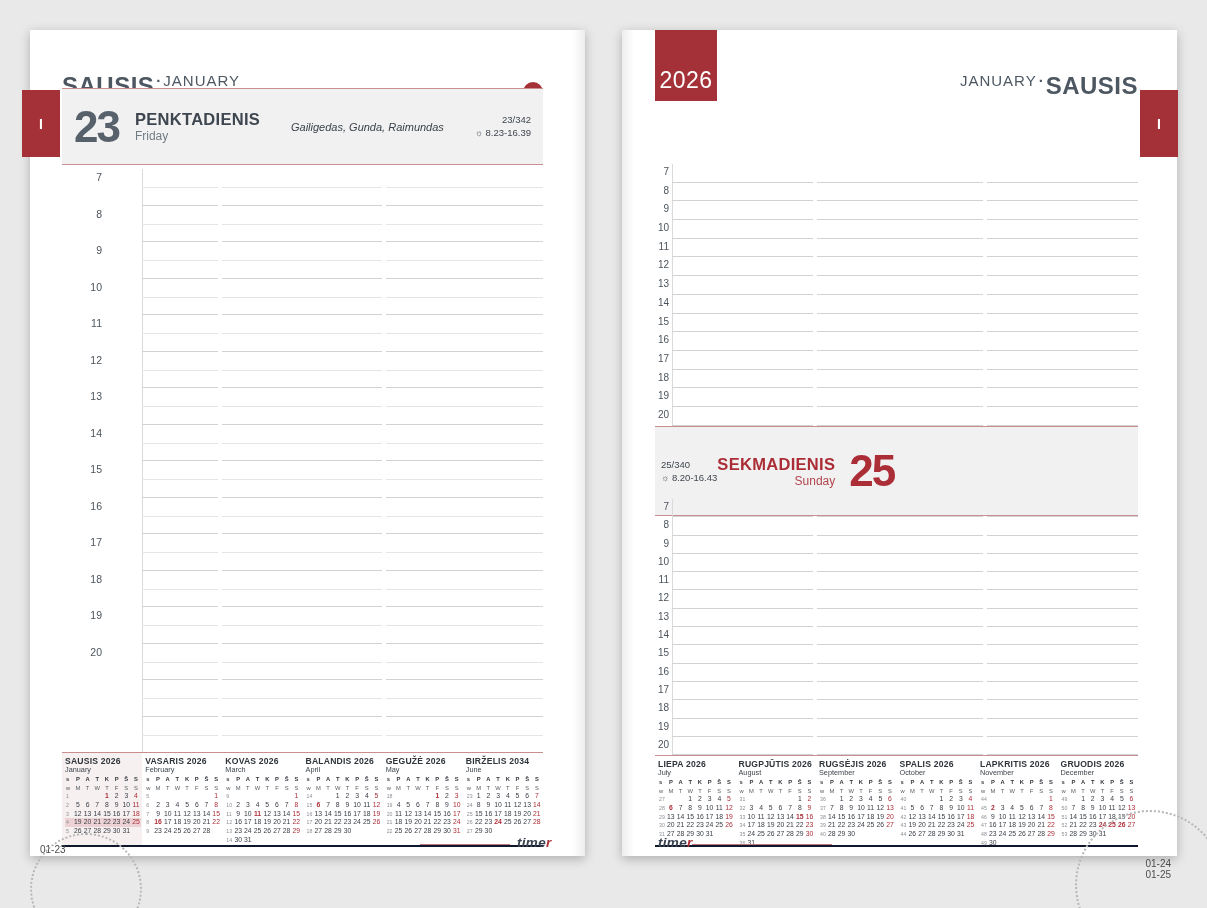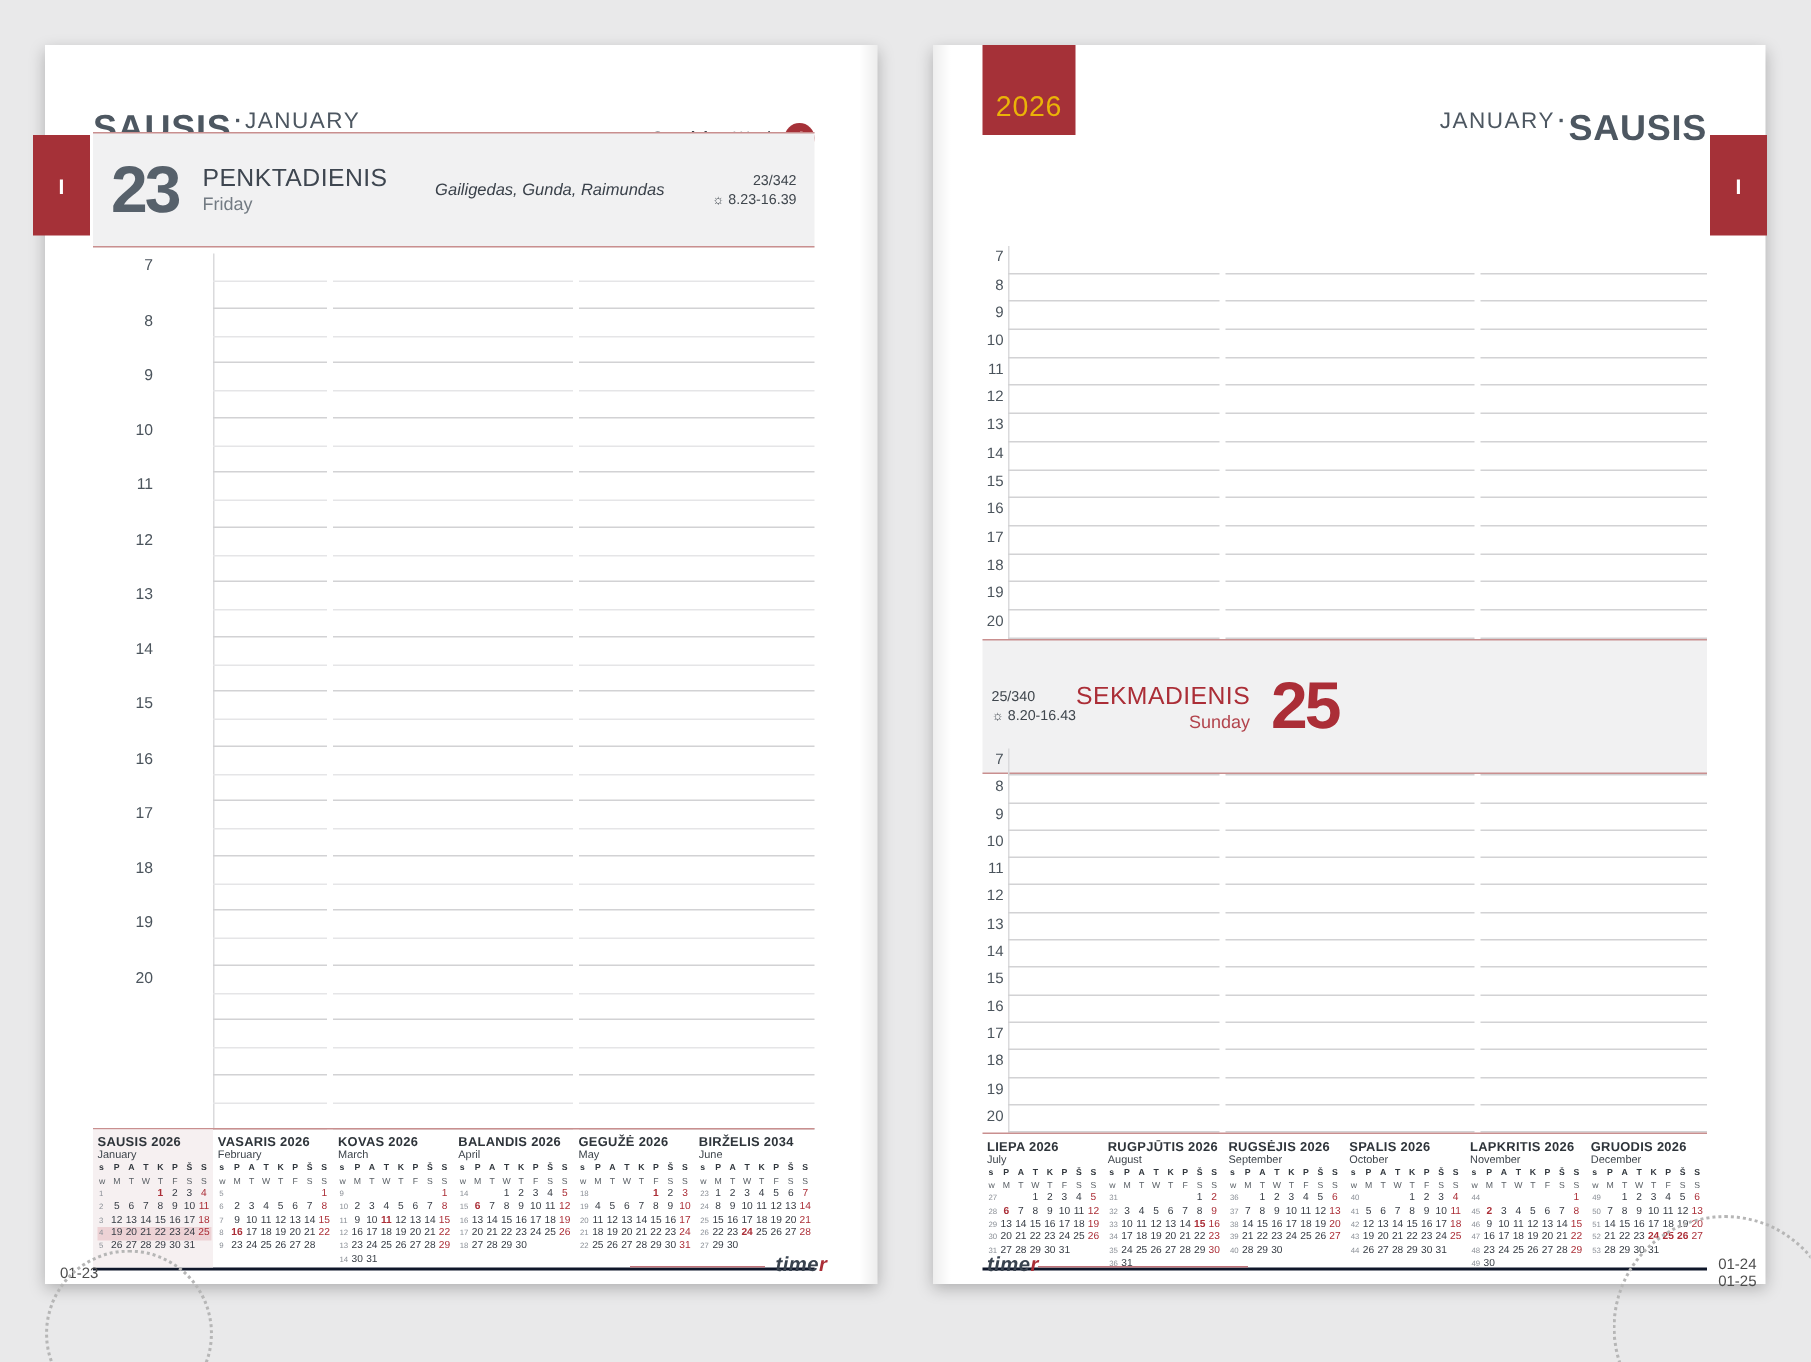--- a/index.html
+++ b/index.html
@@ -26,30 +26,30 @@
   .pgh.lft{left:32px}
   .pgh.rgt{right:39px}
   .pgh .big{font-size:24px;font-weight:bold;letter-spacing:.5px}
   .pgh .dot{font-size:15px;font-weight:bold}
   .pgh .small{font-size:15px;letter-spacing:1px}
 
   .chip{position:absolute;right:42px;top:52px;display:flex;align-items:center;gap:6px;font-size:11px;color:#3c434b}
   .chip .b{font-weight:bold}
   .chip .wk{width:20px;height:20px;border-radius:50%;background:var(--red);color:#fff;font-weight:bold;font-size:11px;display:flex;align-items:center;justify-content:center}
 
-  .ybox{position:absolute;left:33px;top:0;width:62px;height:60px;background:var(--red);color:#eab308;display:flex;align-items:flex-end;justify-content:center;padding-bottom:7px;font-size:19px;letter-spacing:.5px;z-index:3}
+  .ybox{position:absolute;left:33px;top:0;width:62px;height:71px;background:var(--red);color:#ffffff;display:flex;align-items:flex-end;justify-content:center;padding-bottom:7px;font-size:23px;letter-spacing:.5px;z-index:3}
 
   .dayblk{position:absolute;background:#f1f1f2;border-top:1px solid var(--hairline);border-bottom:1px solid var(--hairline);display:flex;align-items:center}
   .dayblk.lp{left:32px;right:42px;top:58px;height:77px}
   .dayblk.rp{left:33px;right:39px;top:58px;height:72px}
   .dayblk.rp.sunblk{top:396px;height:90px}
   .dnum{font-size:44px;font-weight:bold;color:var(--numgray);letter-spacing:-2px;line-height:1}
   .dayblk.lp .dnum{margin:0 16px 0 12px}
   .dayblk.rp .dnum{margin:0 12px 0 14px}
-  .dname .lt{font-size:16.5px;font-weight:normal;color:#3e4650;letter-spacing:.3px}
+  .dname .lt{font-size:16.5px;font-weight:bold;color:#3e4650;letter-spacing:.3px}
   .dname .en{font-size:12px;color:#737b83}
   .dname.ralign{text-align:right}
   .sunred .lt{color:var(--red-text)}
   .sunred .en{color:#b2444d}
   .sunred.dnum,.dnum.red{color:var(--red-text)}
   .centernames{flex:1;text-align:center;font-style:italic;font-size:11px;color:#3a414a}
   .centerhol{flex:1;text-align:right;padding-right:26px;font-size:10.5px;color:#3a4149;line-height:13px}
   .centerhol .hline{font-weight:600}
   .centerhol .names{font-style:italic;font-weight:400}
   .sideinfo{font-size:9.5px;color:#3f464d;line-height:13px;white-space:nowrap}
@@ -95,21 +95,21 @@
   .mc-row.hl{background:#edd2d5}
   .mc-c{width:9.7px;text-align:center;font-size:6.8px;color:#373d45;line-height:8.7px;white-space:nowrap}
   .mc-c.w{width:8px;font-size:5.2px;color:#8b9097;text-align:left;padding-left:1px}
   .mc-row.hdr .mc-c{font-size:5.8px;font-weight:bold;color:#31373d}
   .mc-row.hdr2 .mc-c{font-size:5.8px;color:#5a6066;font-weight:normal}
   .mc-c.r{color:var(--red-text)}
   .mc-c.b{font-weight:bold}
 
   .fcode{position:absolute;font-size:10px;color:#4c4c4c}
   .fcode.lp{left:10px;top:814px}
-  .fcode.rp{right:6px;top:808px;text-align:center;line-height:11px}
+  .fcode.rp{right:6px;top:828px;text-align:center;line-height:11px}
   .logo{position:absolute;font-style:italic;font-weight:bold;font-size:13.5px;color:#39434f;letter-spacing:.3px}
   .logo.lp{left:487px;top:805px}
   .logo.rp{left:36px;top:805px}
   .logo .acc{color:var(--red-text)}
   .logo-line{position:absolute;height:1px;background:#c0747b}
   .logo-line.lp{left:390px;top:814px;width:90px}
   .logo-line.rp{left:70px;top:814px;width:140px}
 
   .dotc{position:absolute;border:2px dotted #b6b6b6;border-radius:50%;z-index:6;pointer-events:none}
   .dotc.c1{left:30px;top:833px;width:112px;height:112px}

